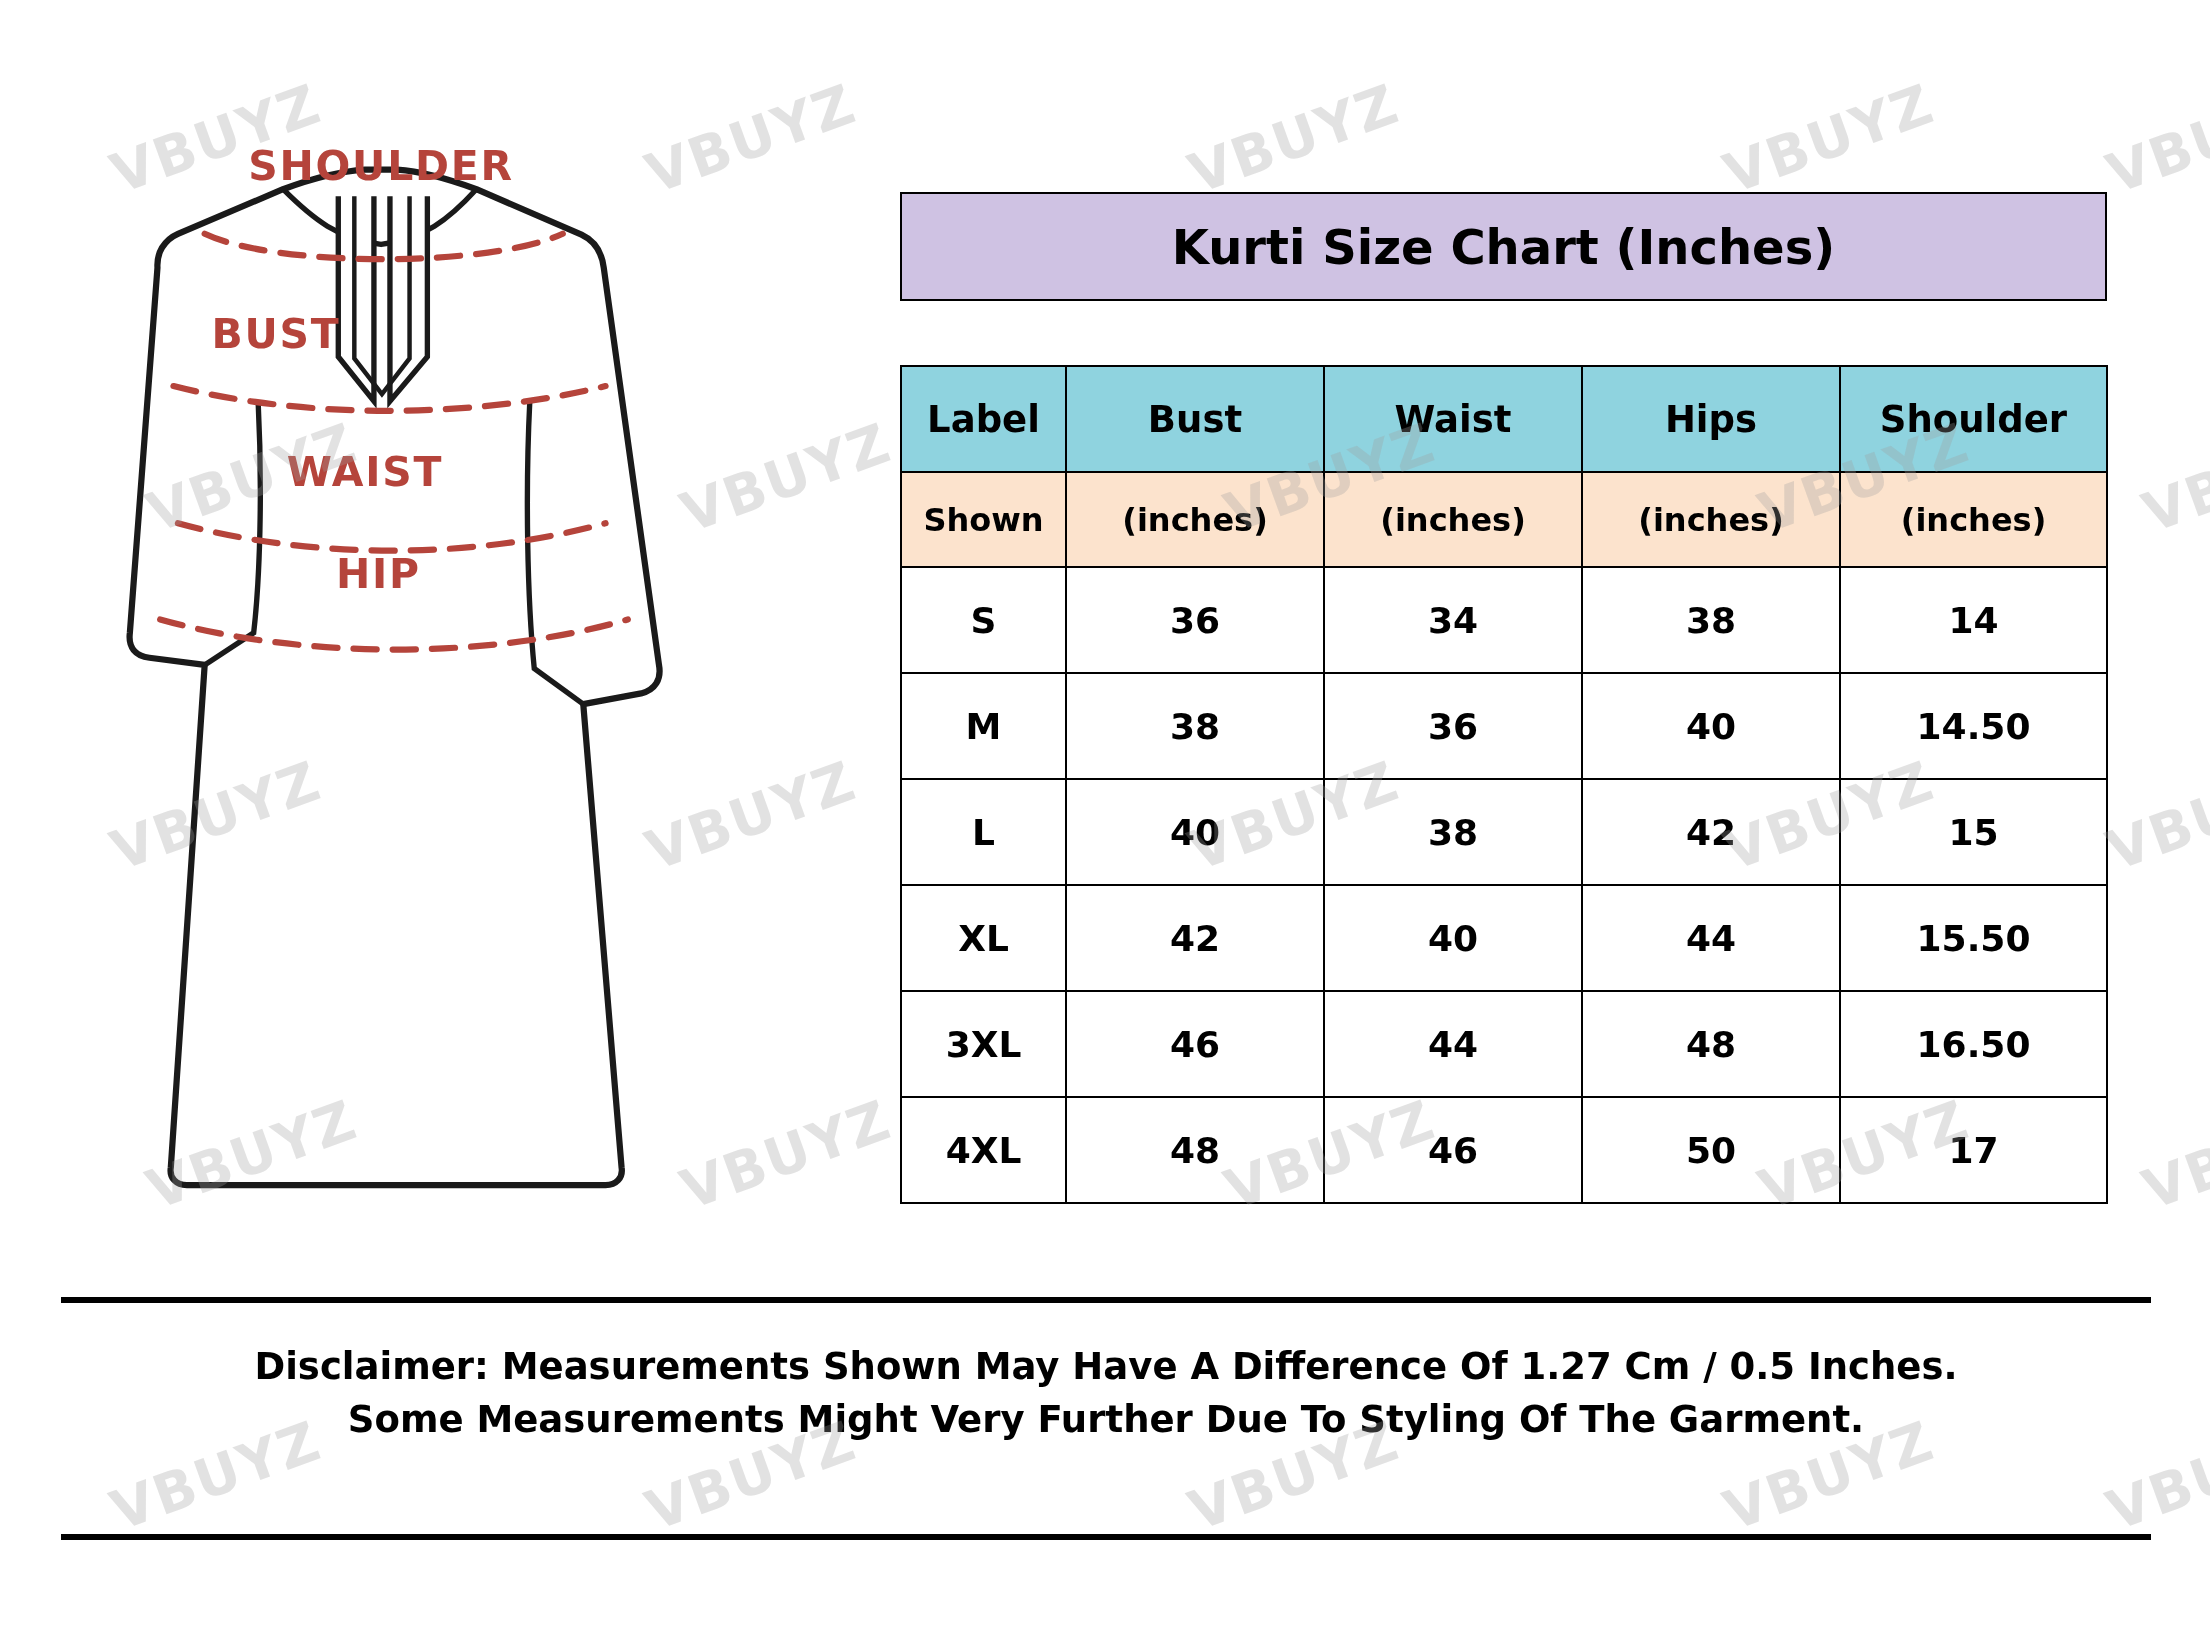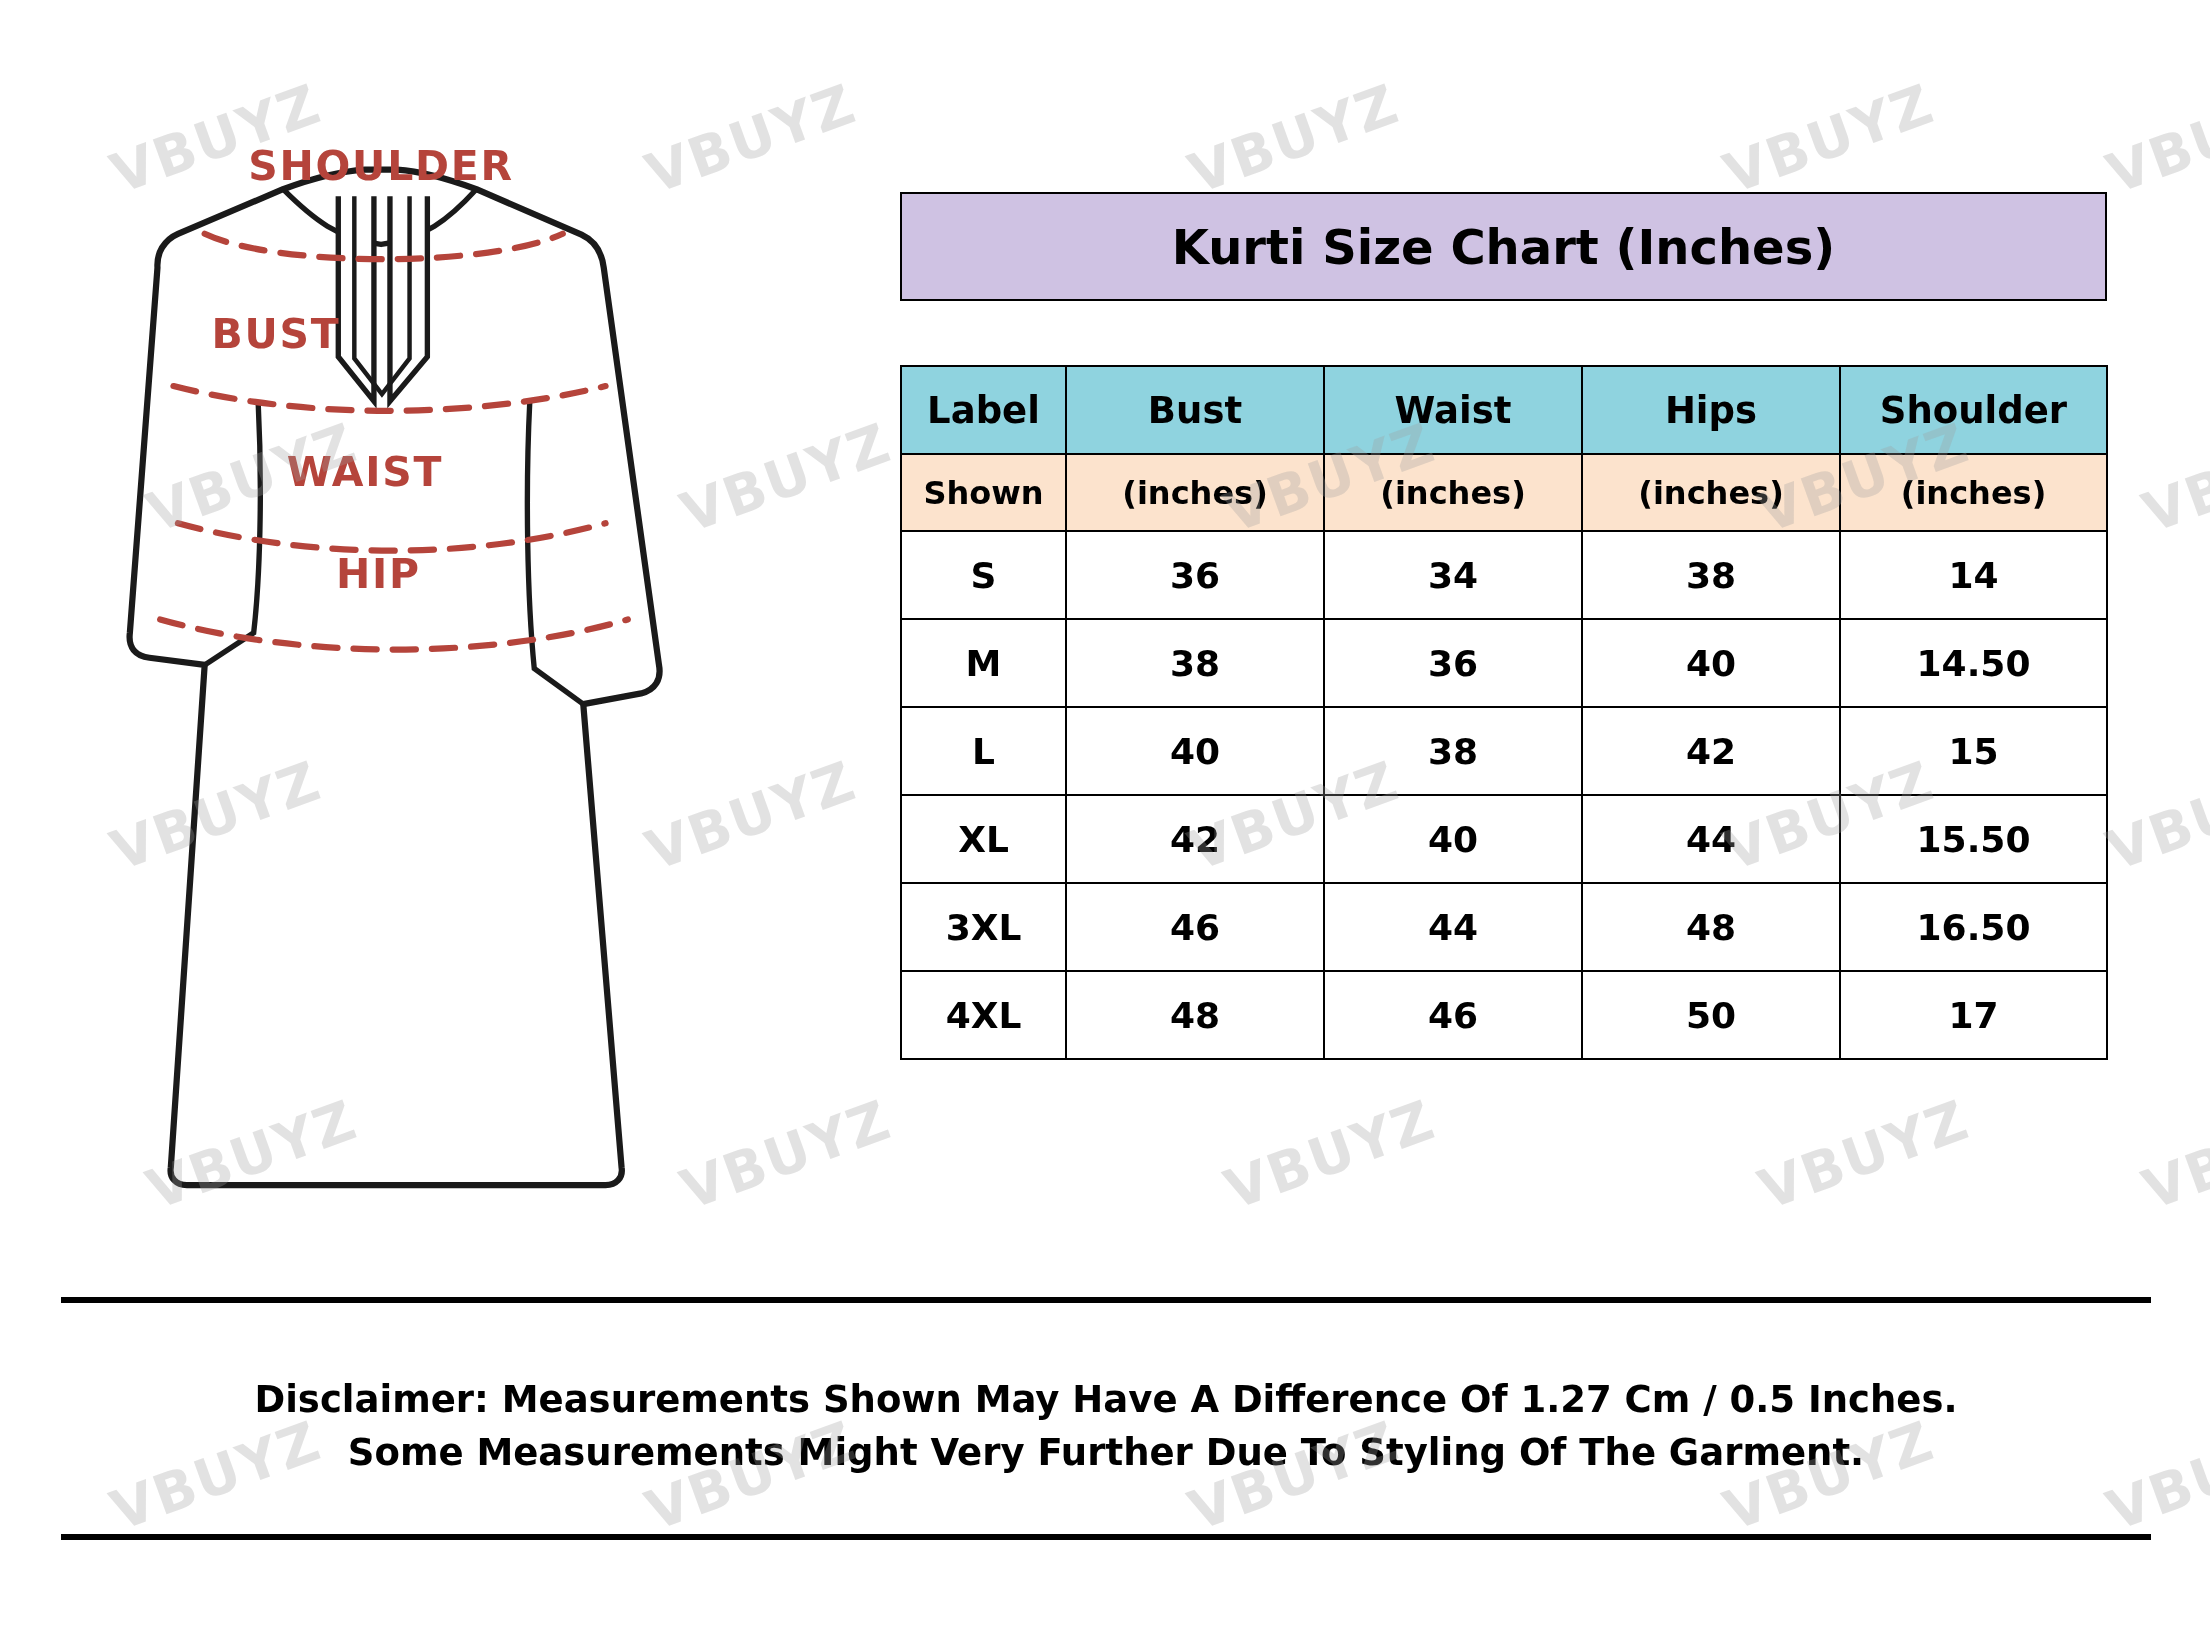--- a/index.html
+++ b/index.html
@@ -78,21 +78,21 @@
     border-collapse: collapse;
     width: 1207px;
     table-layout: fixed;
   }
   #size-table td, #size-table th {
     border: 2.7px solid #000;
     text-align: center;
     font-size: 36px;
     color: #000;
     height: 86px;
-    padding: 0;
+    padding: 9px;
   }
   #size-table thead th {
     background: #8fd3df;
     font-weight: 700;
     font-size: 37px;
   }
   #size-table tr.units-row td {
     background: #fce3cd;
     font-weight: 700;
     font-size: 32px;
@@ -123,21 +123,20 @@
   #disclaimer {
     position: absolute;
     left: 61px;
     top: 1341px;
     width: 2090px;
     text-align: center;
     font-size: 37px;
     font-weight: 700;
     color: #000;
     line-height: 1.42;
-    margin-top: 33px;
   }
   #disclaimer div { white-space: nowrap; }
 </style>
 </head>
 <body>
 
 <div id="stage">
 
   <div id="garment">
     <svg viewBox="0 0 880 1300" width="784" height="1158" xmlns="http://www.w3.org/2000/svg">

